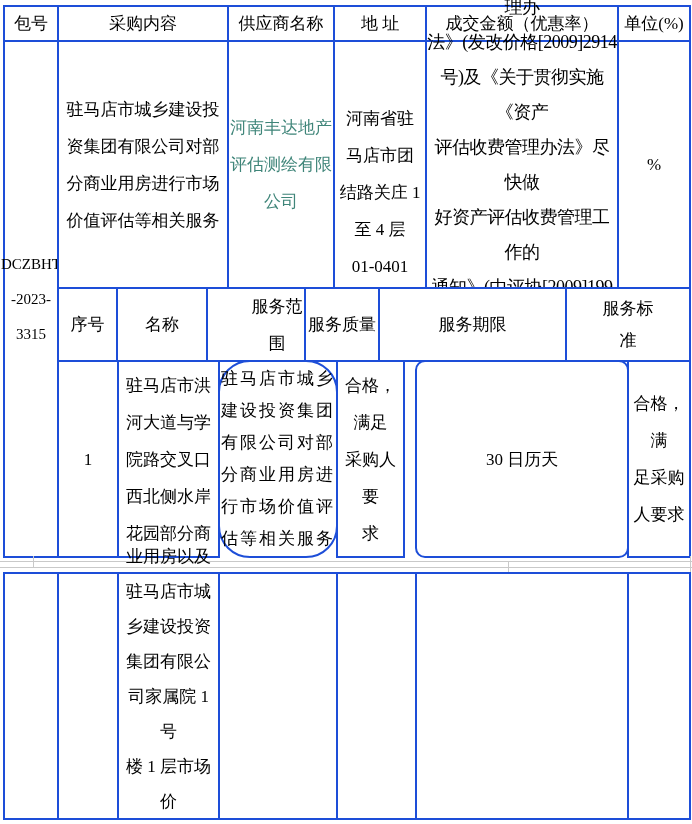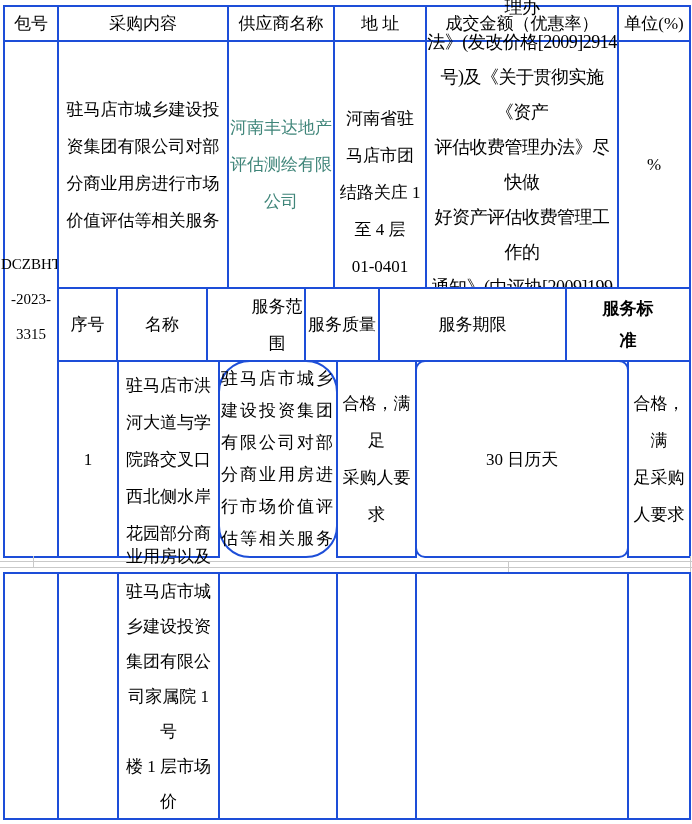--- a/index.html
+++ b/index.html
@@ -38,26 +38,26 @@
   .b3{left:227px;top:40px;width:108px;height:249px;}
   .b4{left:333px;top:40px;width:94px;height:304px;}
   .b5{left:425px;top:40px;width:194px;height:249px;font-size:18px;line-height:35px;letter-spacing:-0.5px;}
   .b6{left:617px;top:40px;width:74px;height:249px;}
   
   .c1{left:57px;top:287px;width:61px;height:75px;}
   .c2{left:116px;top:287px;width:92px;height:75px;}
   .c3{left:206px;top:287px;width:100px;height:75px;padding-left:42px;}
   .c4{left:304px;top:287px;width:76px;height:75px;}
   .c5{left:378px;top:287px;width:189px;height:75px;}
-  .c6{left:565px;top:287px;width:126px;height:75px;line-height:32px;font-weight:bold;}
+  .c6{left:565px;top:287px;width:126px;height:75px;line-height:32px;}
   
   .d1{left:57px;top:360px;width:62px;height:198px;}
   .d2{left:117px;top:360px;width:103px;height:198px;}
   .d3{left:218px;top:360px;width:120px;height:198px;line-height:32px;letter-spacing:2px;border-radius:32px;}
-  .d4{left:336px;top:360px;width:81px;height:198px;}
+  .d4{left:336px;top:360px;width:69px;height:198px;}
   .d5{left:415px;top:360px;width:214px;height:198px;border-radius:10px;}
   .d6{left:627px;top:360px;width:64px;height:198px;}
   
   .f0{left:3px;top:572px;width:56px;height:248px;}
   .f1{left:57px;top:572px;width:62px;height:248px;}
   .f2{left:117px;top:572px;width:103px;height:248px;line-height:35px;}
   .f3{left:218px;top:572px;width:120px;height:248px;}
   .f4{left:336px;top:572px;width:81px;height:248px;}
   .f5{left:415px;top:572px;width:214px;height:248px;}
   .f6{left:627px;top:572px;width:64px;height:248px;}

